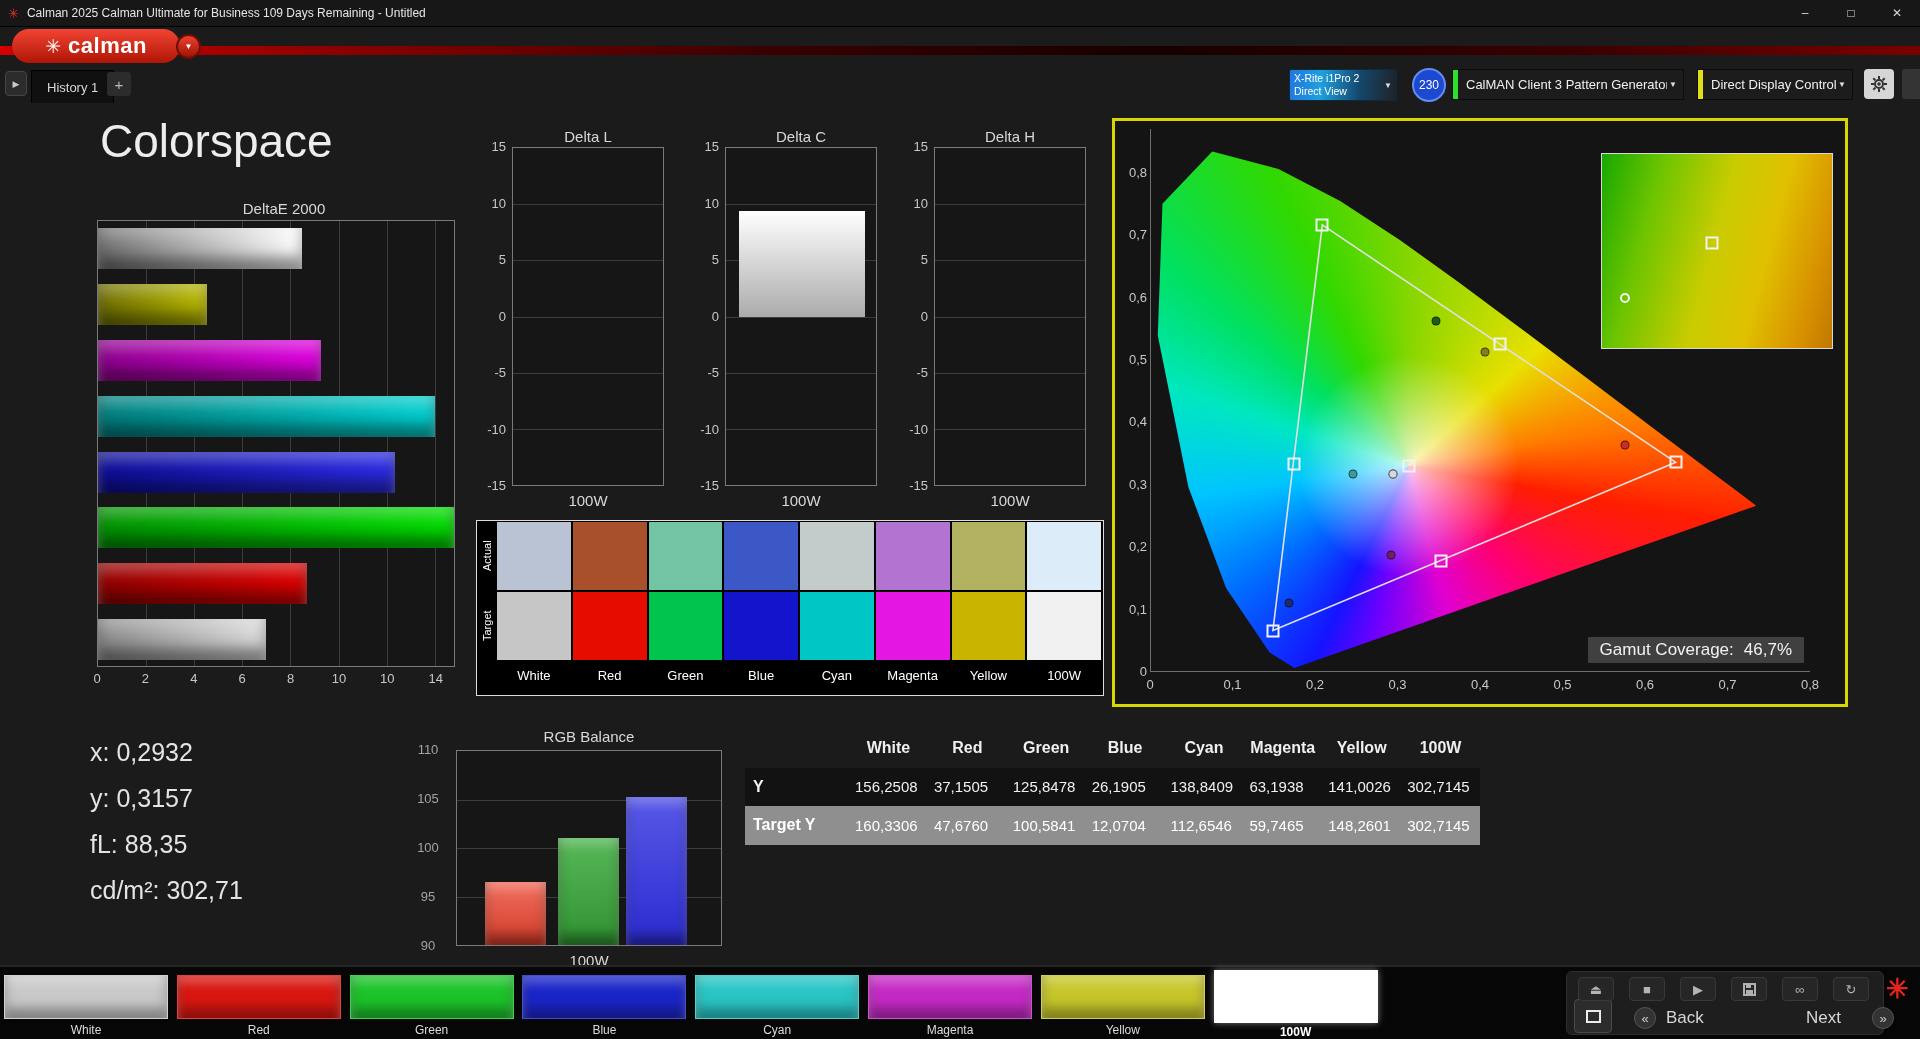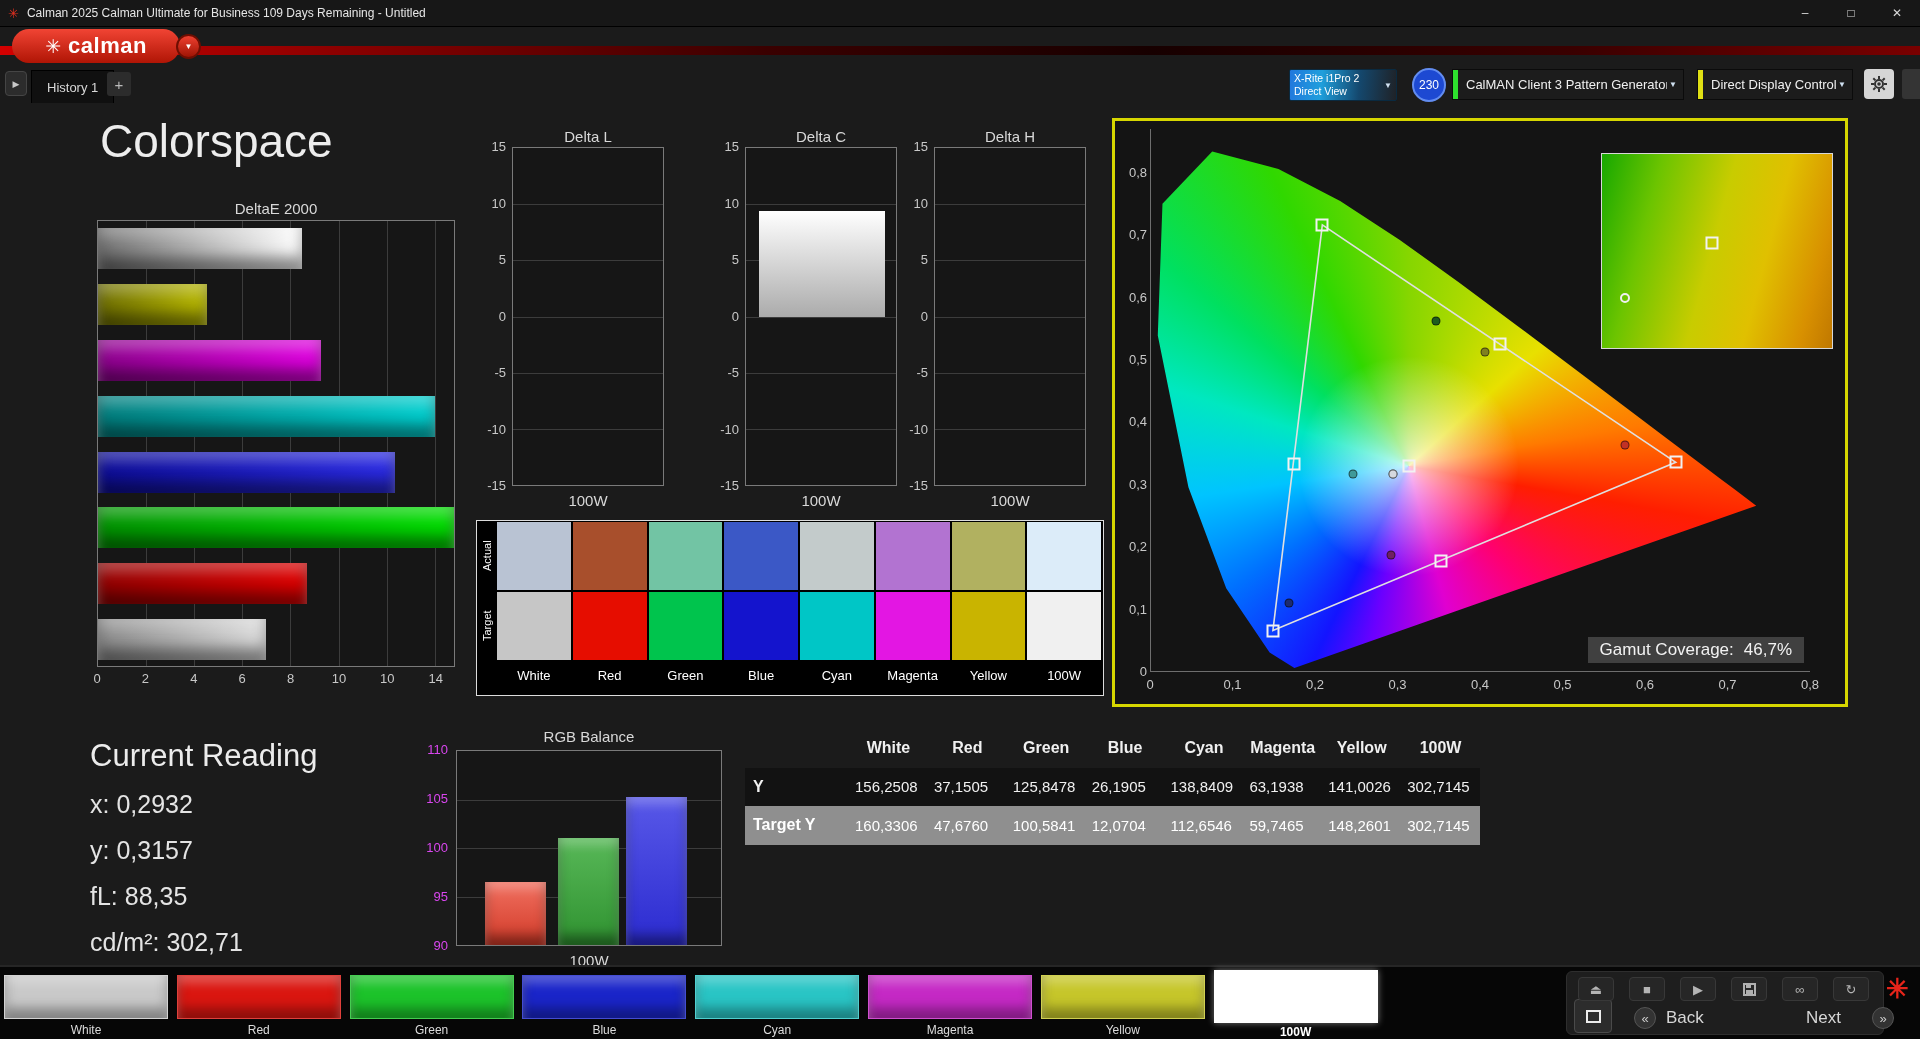--- a/index.html
+++ b/index.html
@@ -48,21 +48,21 @@
   
   .page-title{position:absolute;left:100px;top:114px;font-size:46px;font-weight:300;color:#ededed}
 
   
   .chart-title{font-size:15px;color:#d8d8d8;text-align:center}
   .hgrid{position:absolute;left:0;right:0;height:1px;background:#3c3c3c}
   .vgrid{position:absolute;top:0;bottom:0;width:1px;background:#3c3c3c}
 
   
   .deltae{position:absolute;left:97px;top:200px;width:362px;height:500px}
-  .deltae .chart-title{position:absolute;left:0;top:0;width:358px}
+  .deltae .chart-title{position:absolute;left:8px;top:0;width:358px}
   .de-plot{position:absolute;left:0;top:20px;width:358px;height:447px;border:1px solid #7a7a7a;background:#161616}
   .de-bar{position:absolute;left:0;height:41px;
     box-shadow:inset 0 10px 12px rgba(255,255,255,.28), inset 0 -12px 14px rgba(0,0,0,.45)}
   .de-axis{position:absolute;left:0;top:471px;width:358px;height:16px}
   .de-tick{position:absolute;transform:translateX(-50%);font-size:13px;color:#c8c8c8}
 
   
   .dsc{position:absolute;top:128px;width:212px;height:384px}
   .dsc-title{position:absolute;left:58px;top:0;width:152px;text-align:center;font-size:15px;color:#d8d8d8}
   .dsc-plot{position:absolute;left:58px;top:19px;width:152px;height:339px;border:1px solid #7a7a7a;background:#161616}
@@ -103,21 +103,21 @@
 
   
   .cur{position:absolute;left:90px;top:738px}
   .cur-title{font-size:31px;font-weight:300;color:#ececec;margin-bottom:16px}
   .cur-line{font-size:25px;font-weight:300;color:#e4e4e4;margin-bottom:17px}
 
   
   .rgbb{position:absolute;left:408px;top:728px;width:316px;height:246px}
   .rgbb .chart-title{position:absolute;left:48px;top:0;width:266px}
   #rgb-plot{position:absolute;left:48px;top:22px;width:266px;height:196px;border:1px solid #7a7a7a;background:#161616}
-  .rgb-ylab{position:absolute;left:0;width:40px;text-align:right;font-size:13px;color:#d946ef}
+  .rgb-ylab{position:absolute;left:0;width:40px;text-align:center;font-size:13px;color:#a3a3a3}
   .rgb-bar{position:absolute;bottom:0;width:61px;box-shadow:inset 0 8px 10px rgba(255,255,255,.22), inset 0 -10px 12px rgba(0,0,0,.4)}
   .rgb-xlabel{position:absolute;left:48px;top:224px;width:266px;text-align:center;font-size:15px;color:#d8d8d8}
 
   
   .mtable{position:absolute;left:745px;top:729px;width:735px}
   .mt-row{display:flex;height:38.6px;background:#121212;color:#f0f0f0}
   .mt-row.mt-head{background:transparent}
   .mt-row.shaded{background:#8f8f8f;color:#fff}
   .mt-label{width:104px;flex:none;font-weight:bold;font-size:16px;display:flex;align-items:center;padding-left:8px}
   .mt-cell{flex:1;font-size:15px;display:flex;align-items:center;padding-left:6px;white-space:nowrap;overflow:hidden}
@@ -245,21 +245,21 @@
         </div>
         <div class="dsc-ylab" style="top: 11px;">15</div>
         <div class="dsc-ylab" style="top: 67.5px;">10</div>
         <div class="dsc-ylab" style="top: 124px;">5</div>
         <div class="dsc-ylab" style="top: 180.5px;">0</div>
         <div class="dsc-ylab" style="top: 237px;">-5</div>
         <div class="dsc-ylab" style="top: 293.5px;">-10</div>
         <div class="dsc-ylab" style="top: 350px;">-15</div>
         <div class="dsc-xlabel">100W</div>
       </div>
-      <div class="dsc" style="left: 687px;">
+      <div class="dsc" style="left: 667px;">
         <div class="dsc-title">Delta C</div>
         <div class="dsc-plot">
           <div class="hgrid" style="top: 16.6667%;"></div>
           <div class="hgrid" style="top: 33.3333%;"></div>
           <div class="hgrid" style="top: 50%;"></div>
           <div class="hgrid" style="top: 66.6667%;"></div>
           <div class="hgrid" style="top: 83.3333%;"></div>
           <div class="dsc-bar" style="top: 63.28px; height: 106.22px;"></div>
         </div>
         <div class="dsc-ylab" style="top: 11px;">15</div>
@@ -382,21 +382,20 @@
       <div class="cie-yt" style="top: 168.517px;">0,6</div>
       <div class="cie-yt" style="top: 230.931px;">0,5</div>
       <div class="cie-yt" style="top: 293.345px;">0,4</div>
       <div class="cie-yt" style="top: 355.759px;">0,3</div>
       <div class="cie-yt" style="top: 418.172px;">0,2</div>
       <div class="cie-yt" style="top: 480.586px;">0,1</div>
       <div class="cie-yt" style="top: 543px;">0</div>
     </div>
 
   <div class="cur">
-    <div class="cur-title">Current Reading</div>
     <div id="cur-lines">
         <div class="cur-line">x: 0,2932</div>
         <div class="cur-line">y: 0,3157</div>
         <div class="cur-line">fL: 88,35</div>
         <div class="cur-line">cd/m²: 302,71</div>
       </div>
   </div>
 
   <div class="rgbb">
     <div class="chart-title">RGB Balance</div>

